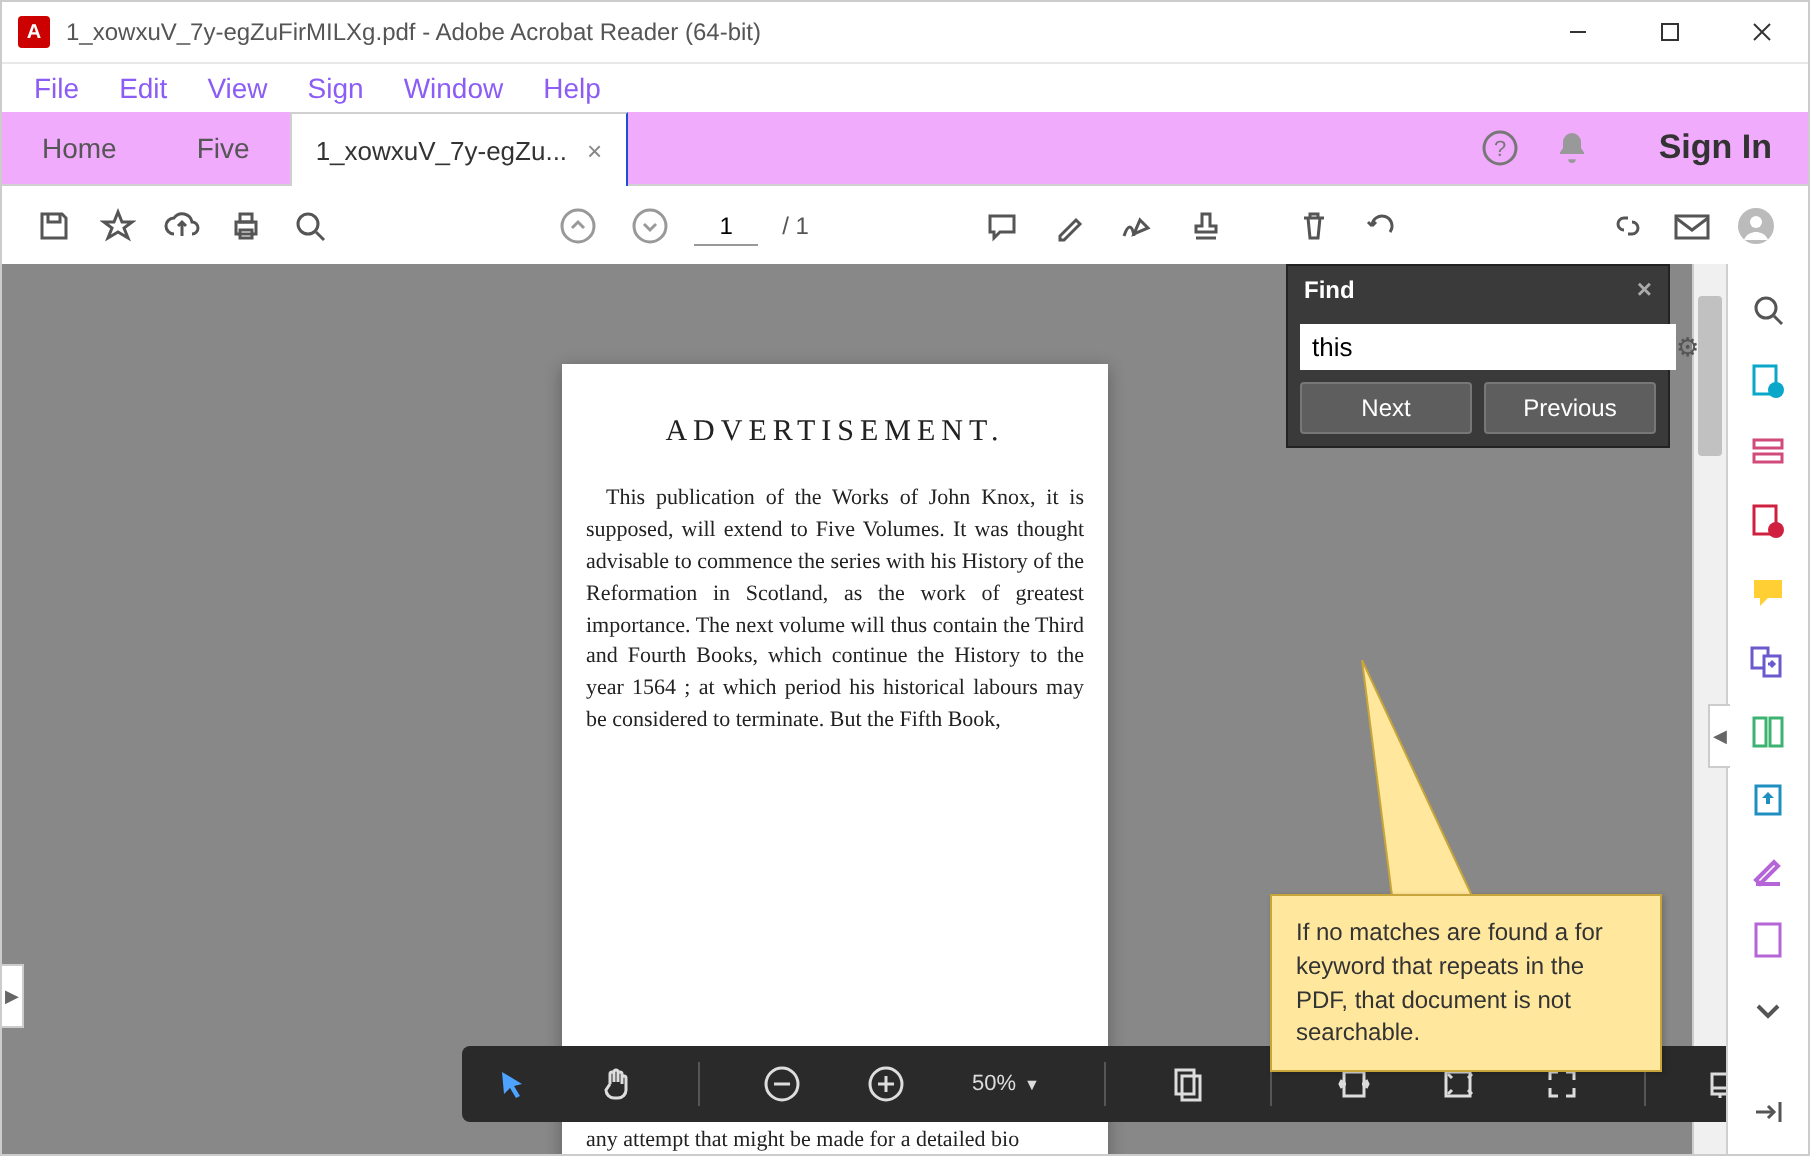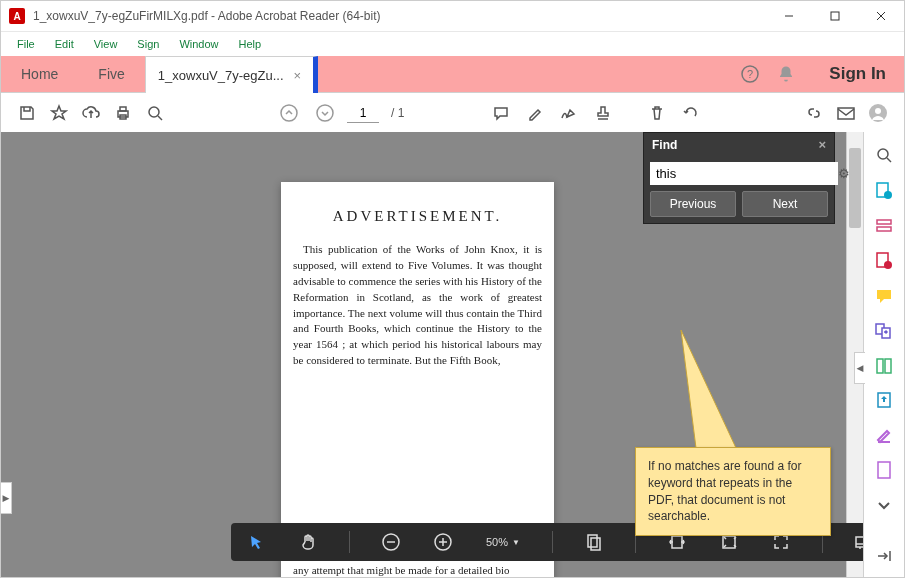--- a/index.html
+++ b/index.html
@@ -1,25 +1,25 @@
 <!DOCTYPE html>
 <html><head>
 <meta charset="utf-8">
 <style>
 html,body{margin:0;padding:0;font-family:"Segoe UI",Arial,sans-serif;font-size:13px;background:#f0f0f0;color:#333;overflow:hidden}
 .window{width:905px;height:578px;background:#fff;position:relative;border:1px solid #ccc;box-sizing:border-box}
 .titlebar{height:30px;display:flex;align-items:center;padding:0 0 0 8px;background:#fff;border-bottom:1px solid #e8e8e8}
 .titlebar .app-icon{width:16px;height:16px;background:#c00;border-radius:2px;position:relative;margin-right:8px;display:flex;align-items:center;justify-content:center;color:#fff;font-size:10px;font-weight:bold}
 .titlebar .title{flex:1;font-size:12px;color:#555}
 .titlebar .win-btn{width:46px;height:30px;display:flex;align-items:center;justify-content:center;color:#666}
-.menubar{height:24px;display:flex;align-items:center;padding:0 6px;font-size:11px;color:#15803d}
+.menubar{height:24px;display:flex;align-items:center;padding:0 6px;font-size:14px;color:#8b5cf6}
 .menubar span{padding:3px 10px}
-.tabsrow{height:36px;display:flex;align-items:stretch;border-bottom:1px solid #d0d0d0;background:#fca5a5}
+.tabsrow{height:36px;display:flex;align-items:stretch;border-bottom:1px solid #d0d0d0;background:#f0abfc}
 .tabsrow .nav{padding:0 20px;display:flex;align-items:center;color:#555;font-size:14px}
-.tabsrow .doc-tab{background:#fff;border-top:1px solid #d0d0d0;border-left:1px solid #d0d0d0;border-right:5px solid #1d4ed8;display:flex;align-items:center;padding:0 12px;font-size:13px;position:relative;margin-bottom:-1px}
+.tabsrow .doc-tab{background:#fff;border-top:1px solid #d0d0d0;border-left:1px solid #d0d0d0;border-right:1px solid #1d4ed8;display:flex;align-items:center;padding:0 12px;font-size:13px;position:relative;margin-bottom:-1px}
 .tabsrow .doc-tab .close{margin-left:10px;color:#888}
 .tabsrow .spacer{flex:1}
 .tabsrow .right-icons{display:flex;align-items:center;gap:18px;padding:0 16px;color:#666}
 .tabsrow .signin{font-weight:700;font-size:17px;padding:0 18px;display:flex;align-items:center}
 .toolbar{height:40px;display:flex;align-items:center;padding:0 12px;border-bottom:1px solid #d0d0d0;color:#555;gap:4px}
 .toolbar .tb{width:28px;height:28px;display:flex;align-items:center;justify-content:center}
 .toolbar .sep{width:20px}
 .toolbar .pageno{width:28px;text-align:center;border:none;border-bottom:1px solid #999;font-size:12px;padding:2px}
 .toolbar .pagetotal{font-size:12px;margin-left:4px;color:#555}
 .toolbar .flex{flex:1}
@@ -229,22 +229,22 @@
       <div class="find-head">
         <span>Find</span>
         <span class="x">×</span>
       </div>
       <div class="find-body">
         <div class="find-input-wrap">
           <input class="find-input" value="this" style="">
           <span class="gear">⚙</span>
         </div>
         <div class="find-buttons">
+          <button>Next</button>
           <button>Previous</button>
-          <button>Next</button>
         </div>
       </div>
     </div>
 
     <svg style="position:absolute;left:665px;top:198px;z-index:7" width="80" height="130">
       <polygon points="15,0 70,118 30,118" fill="#ffe79e" stroke="#c8a53a"></polygon>
     </svg>
     <div class="callout">
       <span>If no matches are found a for keyword that repeats in the PDF, that document is not searchable.</span>
     </div>

